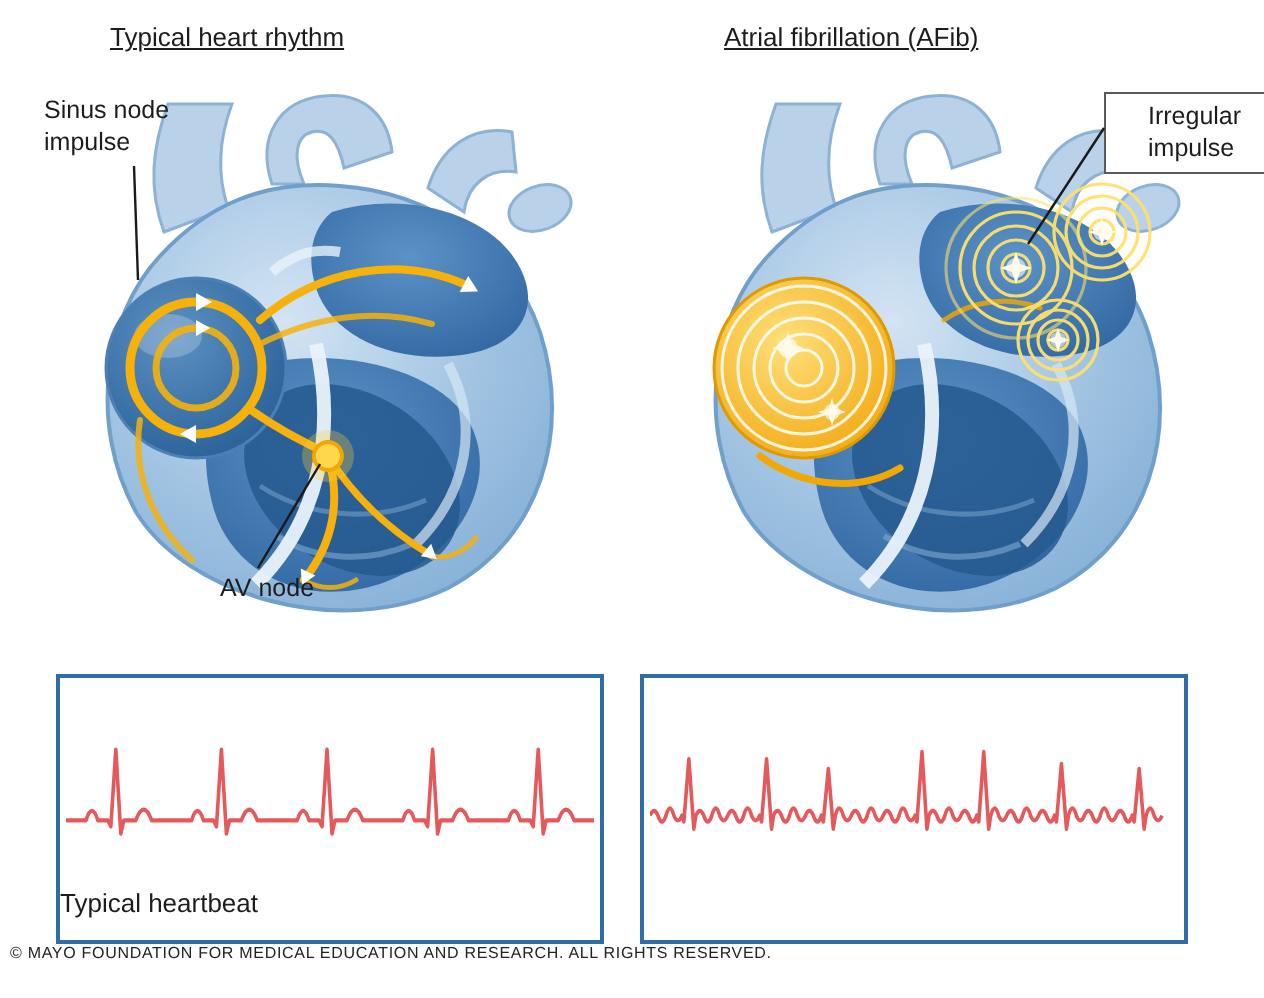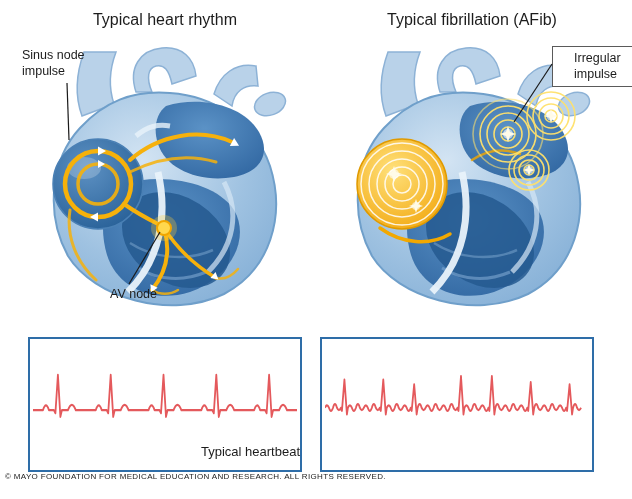--- a/index.html
+++ b/index.html
@@ -1,37 +1,37 @@
 <!DOCTYPE html>
 <html><head>
 <meta charset="utf-8">
 <style>
   html,body{margin:0;padding:0;background:#fff;}
   .canvas{position:relative;width:632px;height:499px;background:#ffffff;
           font-family:"Liberation Sans",sans-serif;overflow:hidden;}
-  .title{position:absolute;width:220px;text-align:center;font-size:16px;color:#1c1c1c;}
+  .title{position:absolute;width:220px;font-size:13px;color:#1c1c1c;text-decoration:underline;}
   .callout{position:absolute;font-size:12.5px;color:#1c1c1c;
            white-space:pre-line;line-height:1.25;}
   .callout-box{border:1px solid #5a5a5a;background:#ffffff;padding:4px 21px;}
   .heart-svg{position:absolute;width:290px;height:285px;}
   .overlay-svg{position:absolute;left:0;top:0;width:632px;height:499px;pointer-events:none;}
   .ecg-box{position:absolute;width:270px;height:131px;border:2px solid #2e6da8;background:#fff;}
   .ecg-svg{position:absolute;top:16px;left:3px;width:264px;height:72px;}
-  .ecg-caption{position:absolute;bottom:11px;left:0;width:100%;text-align:right;
+  .ecg-caption{position:absolute;bottom:11px;left:0;width:100%;text-align:left;
                font-size:13px;color:#1c1c1c;}
   .footer{position:absolute;left:5px;top:472px;font-size:8px;color:#222;
           letter-spacing:.35px;}
 </style>
 </head>
 <body>
 
 <div class="canvas">
 
   <div class="title" style="left:55px;top:11px">Typical heart rhythm</div>
-  <div class="title" style="left:362px;top:11px">Typical fibrillation (AFib)</div>
+  <div class="title" style="left:362px;top:11px">Atrial fibrillation (AFib)</div>
 
   <svg class="heart-svg" style="left:18px;top:40px" viewBox="0 0 290 285">
     <defs>
       <radialGradient id="gLbody" cx="40%" cy="32%" r="85%">
         <stop offset="0%" stop-color="#d3e4f3"></stop>
           <stop offset="55%" stop-color="#9fc2e1"></stop>
         <stop offset="100%" stop-color="#7fabd4"></stop>
       </radialGradient>
       <radialGradient id="gLch" cx="45%" cy="35%" r="80%">
         <stop offset="0%" stop-color="#5b92c6"></stop>

